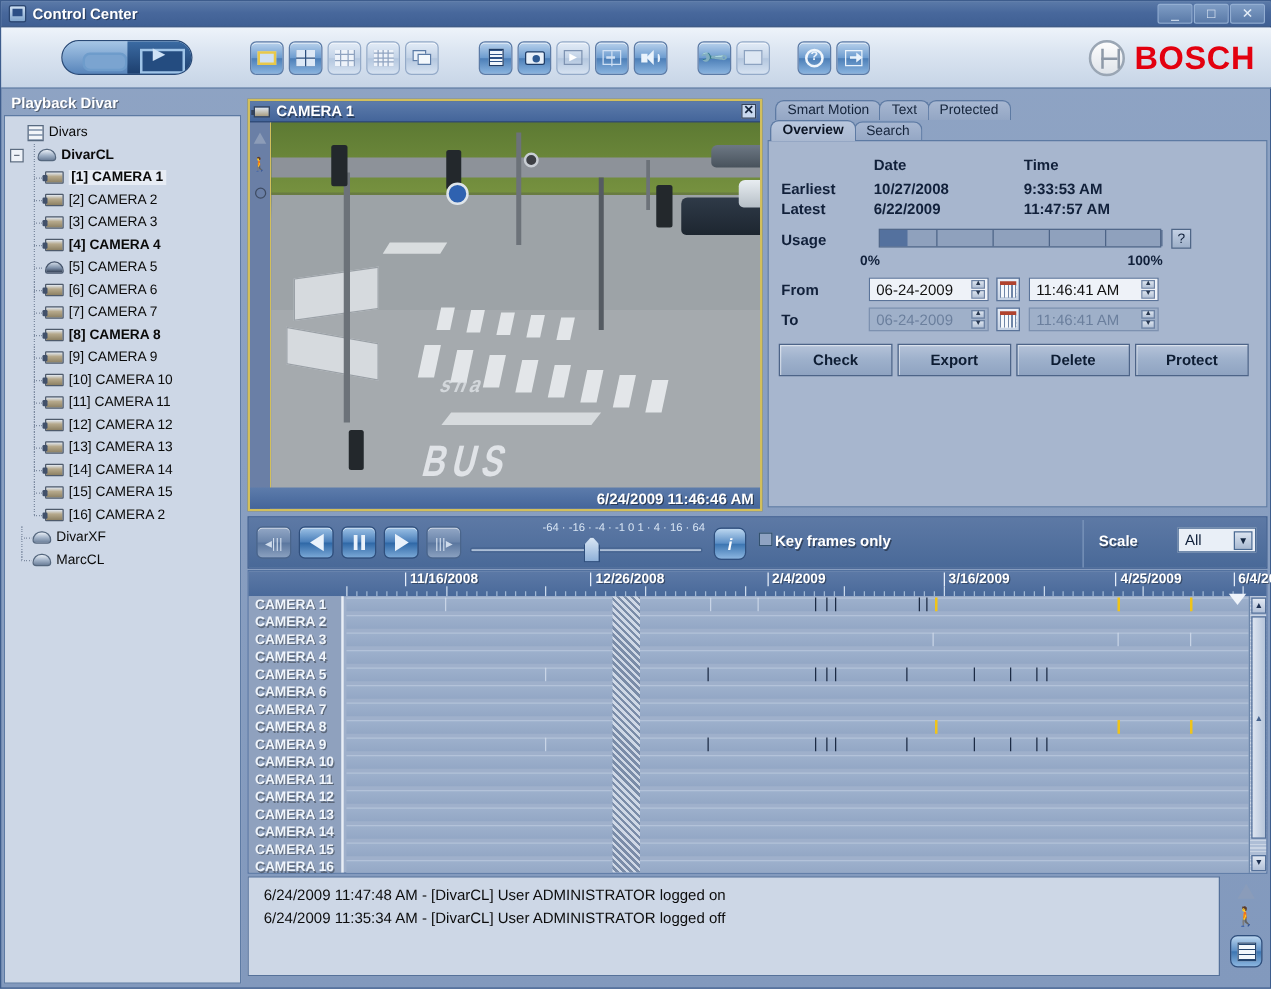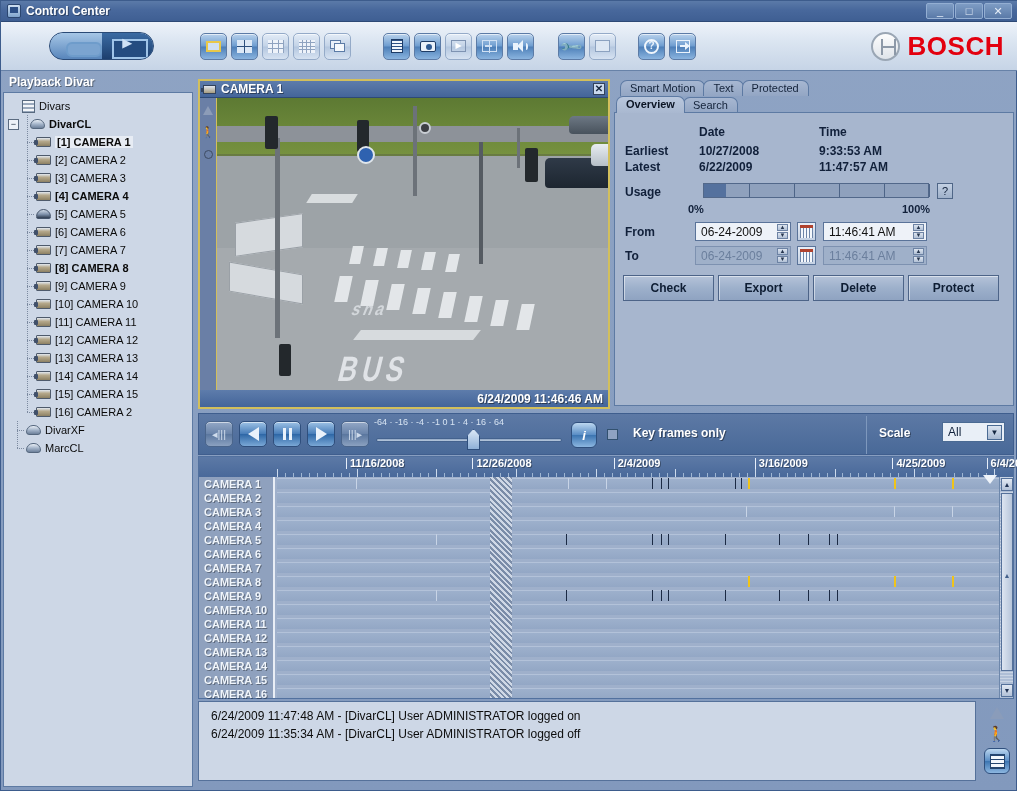--- a/index.html
+++ b/index.html
@@ -325,21 +325,21 @@
     box-shadow: inset 0 1px 0 rgba(255,255,255,.55);
   }
   .pbtn.dim {
     background: linear-gradient(180deg,#93a8c6 0%,#6b85ab 48%,#5b779f 52%,#8ba1c0 100%);
     color:#cfdcec; border-color:#4a658b;
   }
   .tri-l { width:0;height:0;border-top:7px solid transparent;border-bottom:7px solid transparent;border-right:11px solid #eaf2fb; }
   .tri-r { width:0;height:0;border-top:7px solid transparent;border-bottom:7px solid transparent;border-left:11px solid #eaf2fb; }
   .pause-i { display:flex; gap:3px; }
   .pause-i i { display:block; width:3px; height:12px; background:#eaf2fb; }
-  #speedwrap { position:absolute; left:175px; top:2px; width:190px; height:38px; }
+  #speedwrap { position:absolute; left:175px; top:2px; width:190px; height:38px;text-align:right; }
   #speedticks {
     position:absolute; left:0; top:1px; width:190px; height:13px;
     color:#d7e4f3; font-size:9px; white-space:nowrap; letter-spacing:0;
   }
   #speedtrack {
     position:absolute; left:2px; top:22px; width:186px; height:4px;
     background: linear-gradient(180deg,#8fa6c4,#b9c9de); border-radius:2px;
     border:1px solid #44628e;
   }
   #speedthumb {
@@ -348,21 +348,21 @@
     border:1px solid #2f4f7d;
     clip-path: polygon(50% 0, 100% 34%, 100% 100%, 0 100%, 0 34%);
   }
   #infobtn {
     position:absolute; left:372px; top:8px; width:26px;height:26px;border-radius:6px;
     background: linear-gradient(180deg,#bcd7f0 0%,#5c8fc6 48%,#3d76b2 52%,#8cb6e0 100%);
     border:1px solid #2f4f7d; color:#fff; font-size:13px; font-weight:bold;
     display:flex;align-items:center;justify-content:center; font-style:italic;
   }
   #keyframes {
-    position:absolute; left:408px; top:12px; display:flex; align-items:flex-end; gap:15px;
+    position:absolute; left:408px; top:12px; display:flex; align-items:flex-start; gap:2px;
   }
   #keyframes .cb { width:11px;height:11px; background:#8fa3c2; border:1px solid #32516f; }
   #keyframes .lb { color:#fff; font-size:12px; font-weight:bold; text-shadow:1px 1px 0 rgba(0,0,0,.4); }
   #scaleSep { position:absolute; left:667px; top:2px; width:1px; height:38px; background:#7e98bd; }
   #scalelbl { position:absolute; left:680px; top:12px; color:#fff; font-size:12px; font-weight:bold; text-shadow:1px 1px 0 rgba(0,0,0,.4); }
   #scalesel {
     position:absolute; left:743px; top:8px; width:63px; height:20px;
     background:#e9eff7; border:1px solid #4c6party; border:1px solid #4a6display; border:1px solid #4a6a93;
     display:flex; align-items:center; padding-left:5px; font-size:12px; color:#10203a;
   }
@@ -991,21 +991,21 @@
           <span class="tk min" style="left:731.0px"></span>
           <span class="tk min" style="left:739.0px"></span>
           <span class="tk min" style="left:747.0px"></span>
           <span class="tk min" style="left:754.9px"></span>
           <span class="tk min" style="left:762.9px"></span>
           <span class="tk min" style="left:770.9px"></span>
           <span class="tk min" style="left:778.8px"></span>
           <span class="tk min" style="left:786.8px"></span>
           <span class="tk maj" style="left:794.8px"></span>
         </div>
-    <div class="dlabel" style="left: 147px;">11/16/2008</div>
+    <div class="dlabel" style="left: 125px;">11/16/2008</div>
         <div class="dlabel" style="left: 273.48px;">12/26/2008</div>
         <div class="dlabel" style="left: 414.66px;">2/4/2009</div>
         <div class="dlabel" style="left: 555.84px;">3/16/2009</div>
         <div class="dlabel" style="left: 693.4px;">4/25/2009</div>
         <div class="dlabel" style="left: 787.52px;">6/4/2009</div>
       </div>
     <div id="tlnames">
         <div class="nrow">CAMERA 1</div>
         <div class="nrow">CAMERA 2</div>
         <div class="nrow">CAMERA 3</div>

